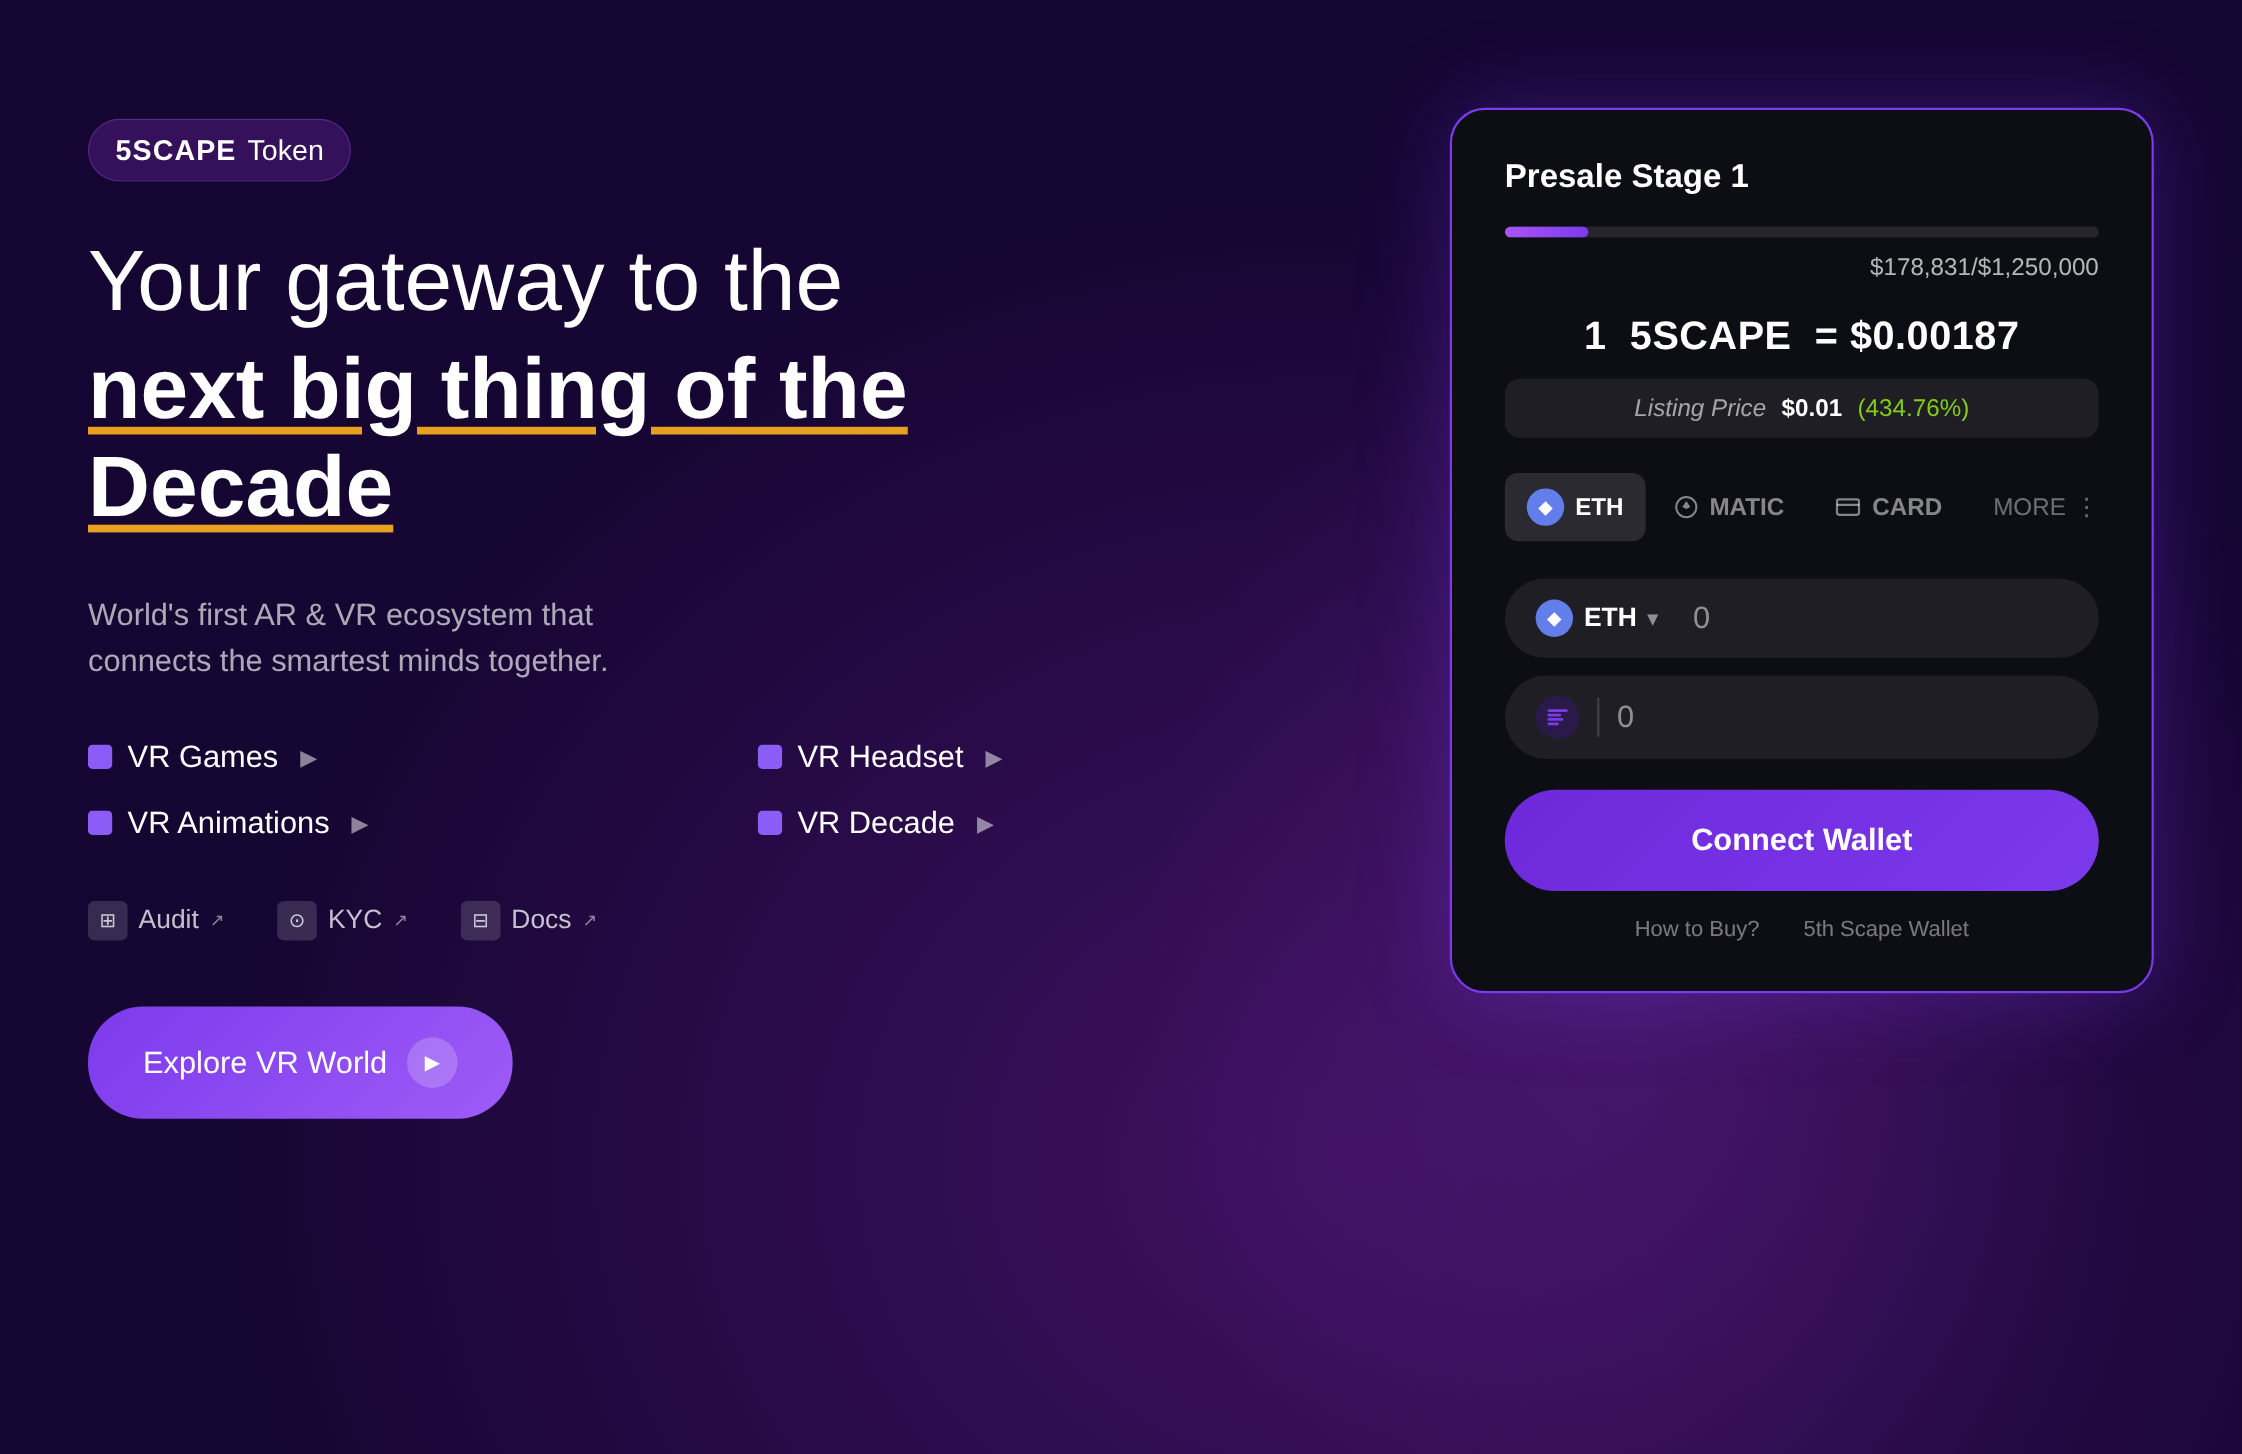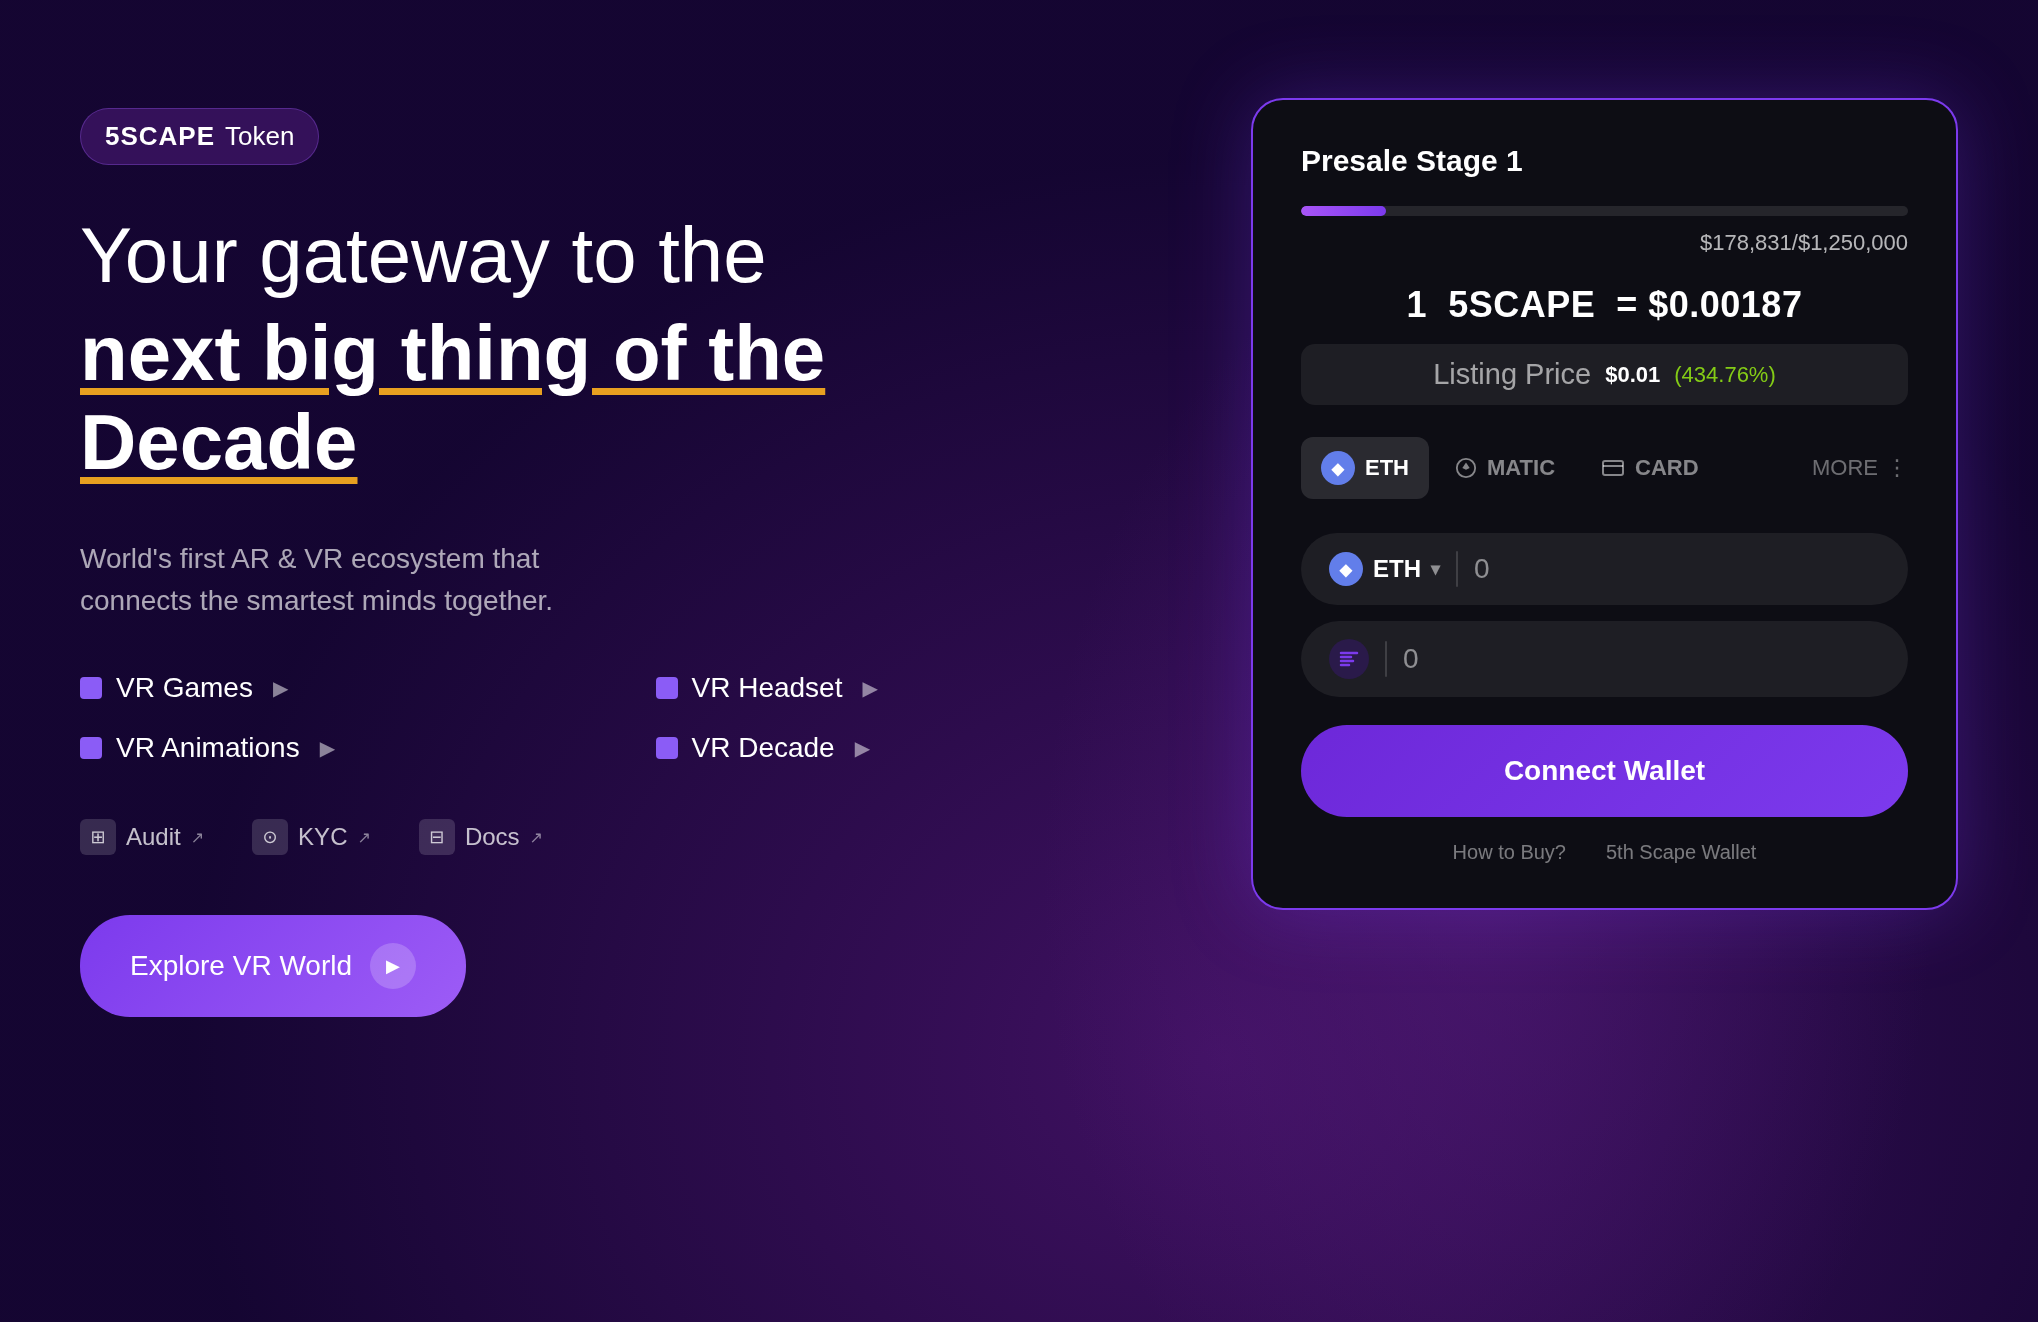--- a/index.html
+++ b/index.html
@@ -181,21 +181,21 @@
       background: rgba(255,255,255,0.2);
       border-radius: 50%;
       display: flex;
       align-items: center;
       justify-content: center;
       font-size: 18px;
     }
 
     
     .right {
-      width: 707px;
+      width: 640px;
       flex-shrink: 0;
       padding-top: 10px;
     }
 
     .widget-card {
       background: #0d0d14;
       border: 2px solid #7c3aed;
       border-radius: 32px;
       padding: 44px 48px;
       box-shadow: 0 0 80px rgba(124,58,237,0.3);
@@ -271,22 +271,23 @@
       align-items: center;
       justify-content: center;
       gap: 14px;
       background: rgba(255,255,255,0.07);
       border-radius: 14px;
       padding: 14px 24px;
       margin-bottom: 32px;
     }
 
     .listing-label {
-      font-size: 29px;
+      font-size: 22px;
       color: rgba(255,255,255,0.6);
+      font-style: italic;
     }
 
     .listing-value {
       font-size: 22px;
       color: #fff;
       font-weight: 600;
     }
 
     .listing-change {
       color: #84cc16;

